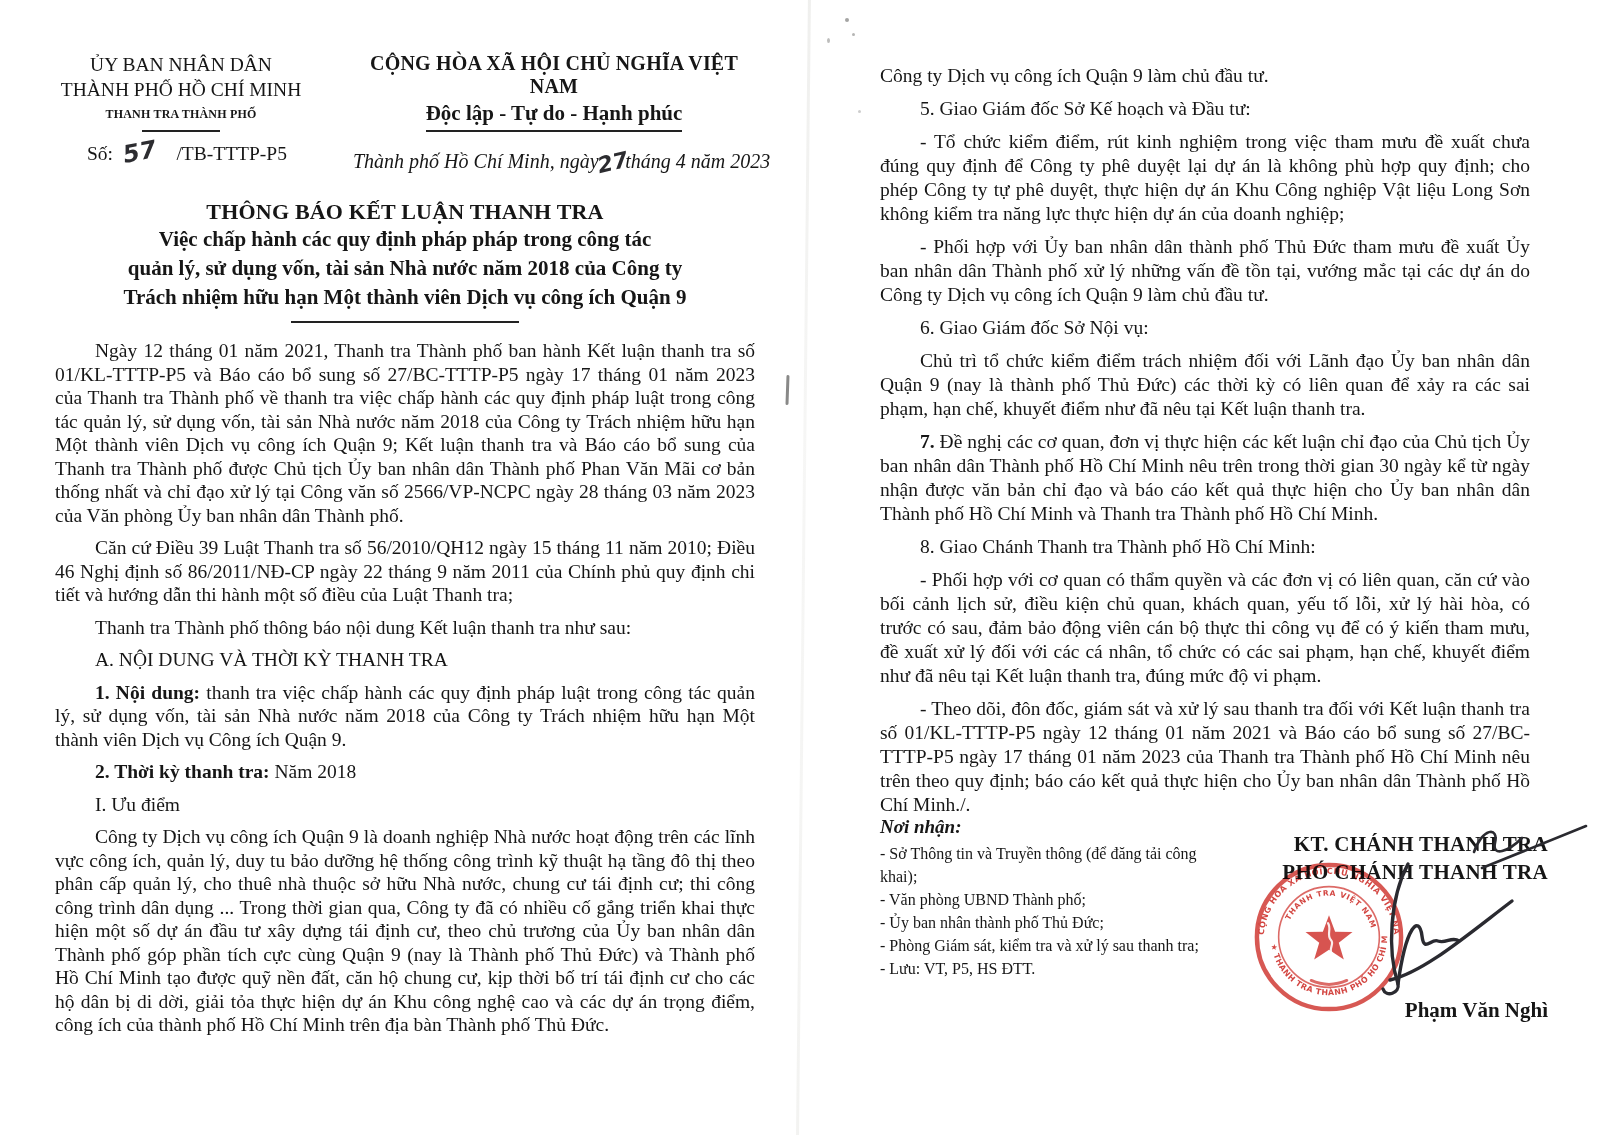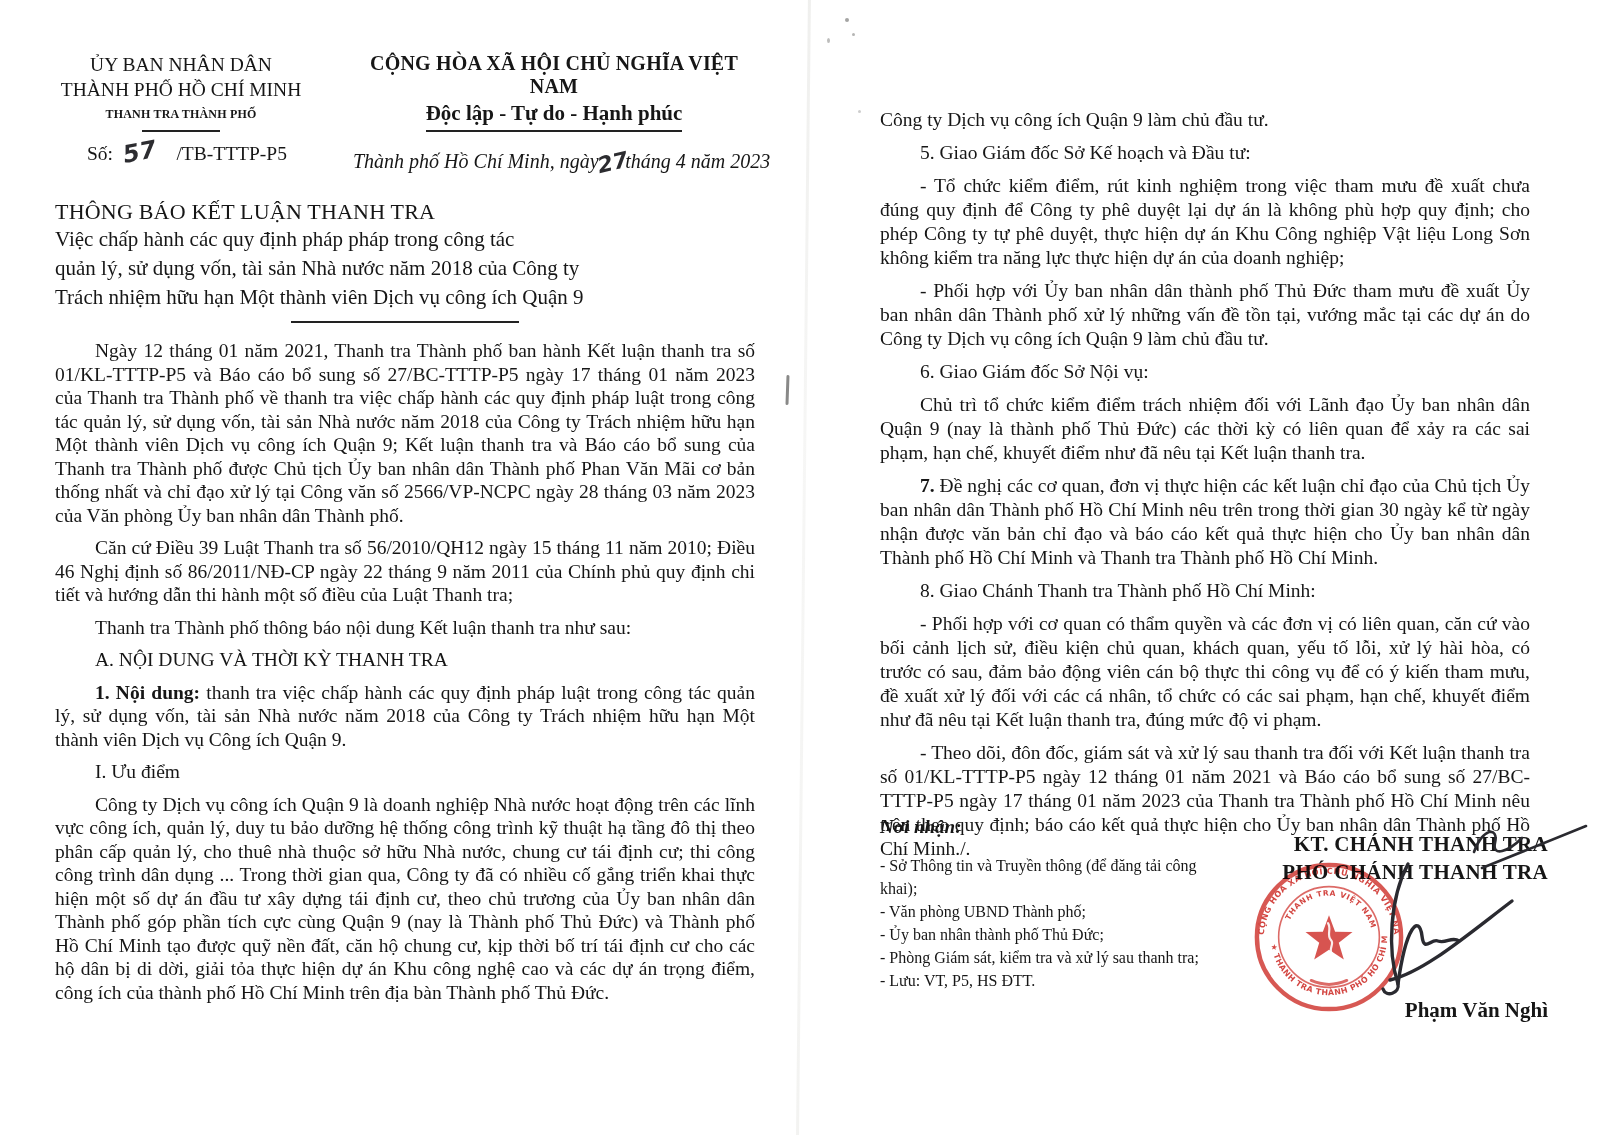--- a/index.html
+++ b/index.html
@@ -24,37 +24,37 @@
   .doc-no { text-align:left; padding-left:32px; font-size:19.5px; margin-top:2px; white-space:nowrap; }
   .hand { font-family:"DejaVu Sans",sans-serif; font-style:italic; font-weight:600;
     display:inline-block; color:#2c2c30; }
   .hand-no { font-size:24px; transform:rotate(-11deg); margin:0 20px 0 10px; }
   .hand-day { font-size:22px; transform:rotate(-13deg) translateY(2px); margin:0 -2px; }
   .national { width:402px; text-align:center; }
   .national .l1 { font-weight:bold; font-size:20px; letter-spacing:.2px; }
   .national .l2 { font-weight:bold; font-size:21px; margin-top:3px; }
   .rule-mid { width:256px; border-top:2px solid #222; margin:4px auto 0; }
   .dateline { font-style:italic; font-size:20px; margin-top:16px; white-space:nowrap; }
-  .title-block { text-align:left; margin-top:26px; font-weight:normal; }
+  .title-block { text-align:center; margin-top:26px; font-weight:bold; }
   .title-main { font-size:22px; letter-spacing:.2px; }
   .title-sub { font-size:21px; line-height:29px; }
   .rule-title { width:228px; border-top:2.5px solid #222; margin:9px auto 0; }
   .body-copy { margin-top:16px; font-size:19.5px; line-height:23.5px; text-align:justify; }
   .body-copy p { margin:0 0 9px; text-indent:40px; }
   .h-sec { font-weight:normal; margin:3px 0 9px; text-indent:40px; font-size:19.5px; }
   .lead-b { font-weight:bold; }
   
   .page-right { position:absolute; left:880px; top:64px; width:650px; }
   .body-copy-r { font-size:19.5px; line-height:24px; text-align:justify; }
   .body-copy-r p { margin:0 0 9px; text-indent:40px; }
-  .body-copy-r p.noindent { text-indent:0;margin-top:44px; }
+  .body-copy-r p.noindent { text-indent:0; }
   .body-copy-r .h-sec { margin:2px 0 9px; }
   
   .recipients { position:absolute; left:880px; top:816px; width:345px; }
-  .recipients .rc-title { font-weight:bold; font-style:italic; font-size:19px; margin-bottom:16px; }
+  .recipients .rc-title { font-weight:bold; font-style:italic; font-size:19px; margin-bottom:4px; }
   .recipients .rc-item { font-size:16px; line-height:23px; }
   .signer { position:absolute; left:1172px; top:830px; width:376px; text-align:right;
     font-weight:bold; font-size:21px; line-height:28px; letter-spacing:.3px; }
   .signer-name { position:absolute; left:1172px; top:998px; width:376px; text-align:right;
     font-weight:bold; font-size:21px; }
   .seal-svg { position:absolute; left:1250px; top:858px; width:158px; height:158px;
     mix-blend-mode:multiply; opacity:.92; }
   .sig-svg { position:absolute; left:1332px; top:852px; width:218px; height:152px; }
   .initials-svg { position:absolute; left:1466px; top:816px; width:128px; height:64px; }
 </style>
@@ -96,20 +96,21 @@
     <div class="title-sub">Trách nhiệm hữu hạn Một thành viên Dịch vụ công ích Quận 9</div>
     <div class="rule-title"></div>
   </div>
 
   <div class="body-copy">
     <p>Ngày 12 tháng 01 năm 2021, Thanh tra Thành phố ban hành Kết luận thanh tra số 01/KL-TTTP-P5  và Báo cáo bổ sung số 27/BC-TTTP-P5 ngày 17 tháng 01 năm 2023 của Thanh tra Thành phố về thanh tra việc chấp hành các quy định pháp luật trong công tác quản lý, sử dụng vốn, tài sản Nhà nước năm 2018 của Công ty Trách nhiệm hữu hạn Một thành viên Dịch vụ công ích Quận 9; Kết luận thanh tra và Báo cáo bổ sung của Thanh tra Thành phố được Chủ tịch Ủy ban nhân dân Thành phố Phan Văn Mãi cơ bản thống nhất và chỉ đạo xử lý tại Công văn số 2566/VP-NCPC ngày 28 tháng 03 năm 2023 của Văn phòng Ủy ban nhân dân Thành phố.</p>
     <p>Căn cứ Điều 39 Luật Thanh tra số 56/2010/QH12 ngày 15 tháng 11 năm 2010; Điều 46 Nghị định số 86/2011/NĐ-CP ngày 22 tháng 9 năm 2011 của Chính phủ quy định chi tiết và hướng dẫn thi hành một số điều của Luật Thanh tra;</p>
     <p>Thanh tra Thành phố thông báo nội dung Kết luận thanh tra như sau:</p>
     <div class="h-sec">A. NỘI DUNG VÀ THỜI KỲ THANH TRA</div>
     <p><span class="lead-b">1. Nội dung:</span><span> thanh tra việc chấp hành các quy định pháp luật trong công tác quản lý, sử dụng vốn, tài sản Nhà nước năm 2018 của Công ty Trách nhiệm hữu hạn Một thành viên Dịch vụ Công ích Quận 9.</span></p>
+    <p><span class="lead-b">2. Thời kỳ thanh tra:</span><span> Năm 2018</span></p>
     <div class="h-sec">I.  Ưu điểm</div>
     <p>Công ty Dịch vụ công ích Quận 9 là doanh nghiệp Nhà nước hoạt động trên các lĩnh vực công ích, quản lý, duy tu bảo dưỡng hệ thống công trình kỹ thuật hạ tầng đô thị theo phân cấp quản lý, cho thuê nhà thuộc sở hữu Nhà nước, chung cư tái định cư; thi công công trình dân dụng ... Trong thời gian qua, Công ty đã có nhiều cố gắng triển khai thực hiện một số dự án đầu tư xây dựng tái định cư, theo chủ trương của Ủy ban nhân dân Thành phố góp phần tích cực cùng Quận 9 (nay là Thành phố Thủ Đức) và Thành phố Hồ Chí Minh tạo được quỹ nền đất, căn hộ chung cư, kịp thời bố trí tái định cư cho các hộ dân bị di dời, giải tỏa thực hiện dự án Khu công nghệ cao và các dự án trọng điểm, công ích của thành phố Hồ Chí Minh trên địa bàn Thành phố Thủ Đức.</p>
   </div>
 </div>
 
 <div class="page-right">
   <div class="body-copy-r">
     <p class="noindent">Công ty Dịch vụ công ích Quận 9 làm chủ đầu tư.</p>
     <div class="h-sec">5. Giao Giám đốc Sở Kế hoạch và Đầu tư:</div>
     <p>- Tổ chức kiểm điểm, rút kinh nghiệm trong việc tham mưu đề xuất chưa đúng quy định để Công ty phê duyệt lại dự án là không phù hợp quy định; cho phép Công ty tự phê duyệt, thực hiện dự án Khu Công nghiệp Vật liệu Long Sơn không kiểm tra năng lực thực hiện dự án của doanh nghiệp;</p>

